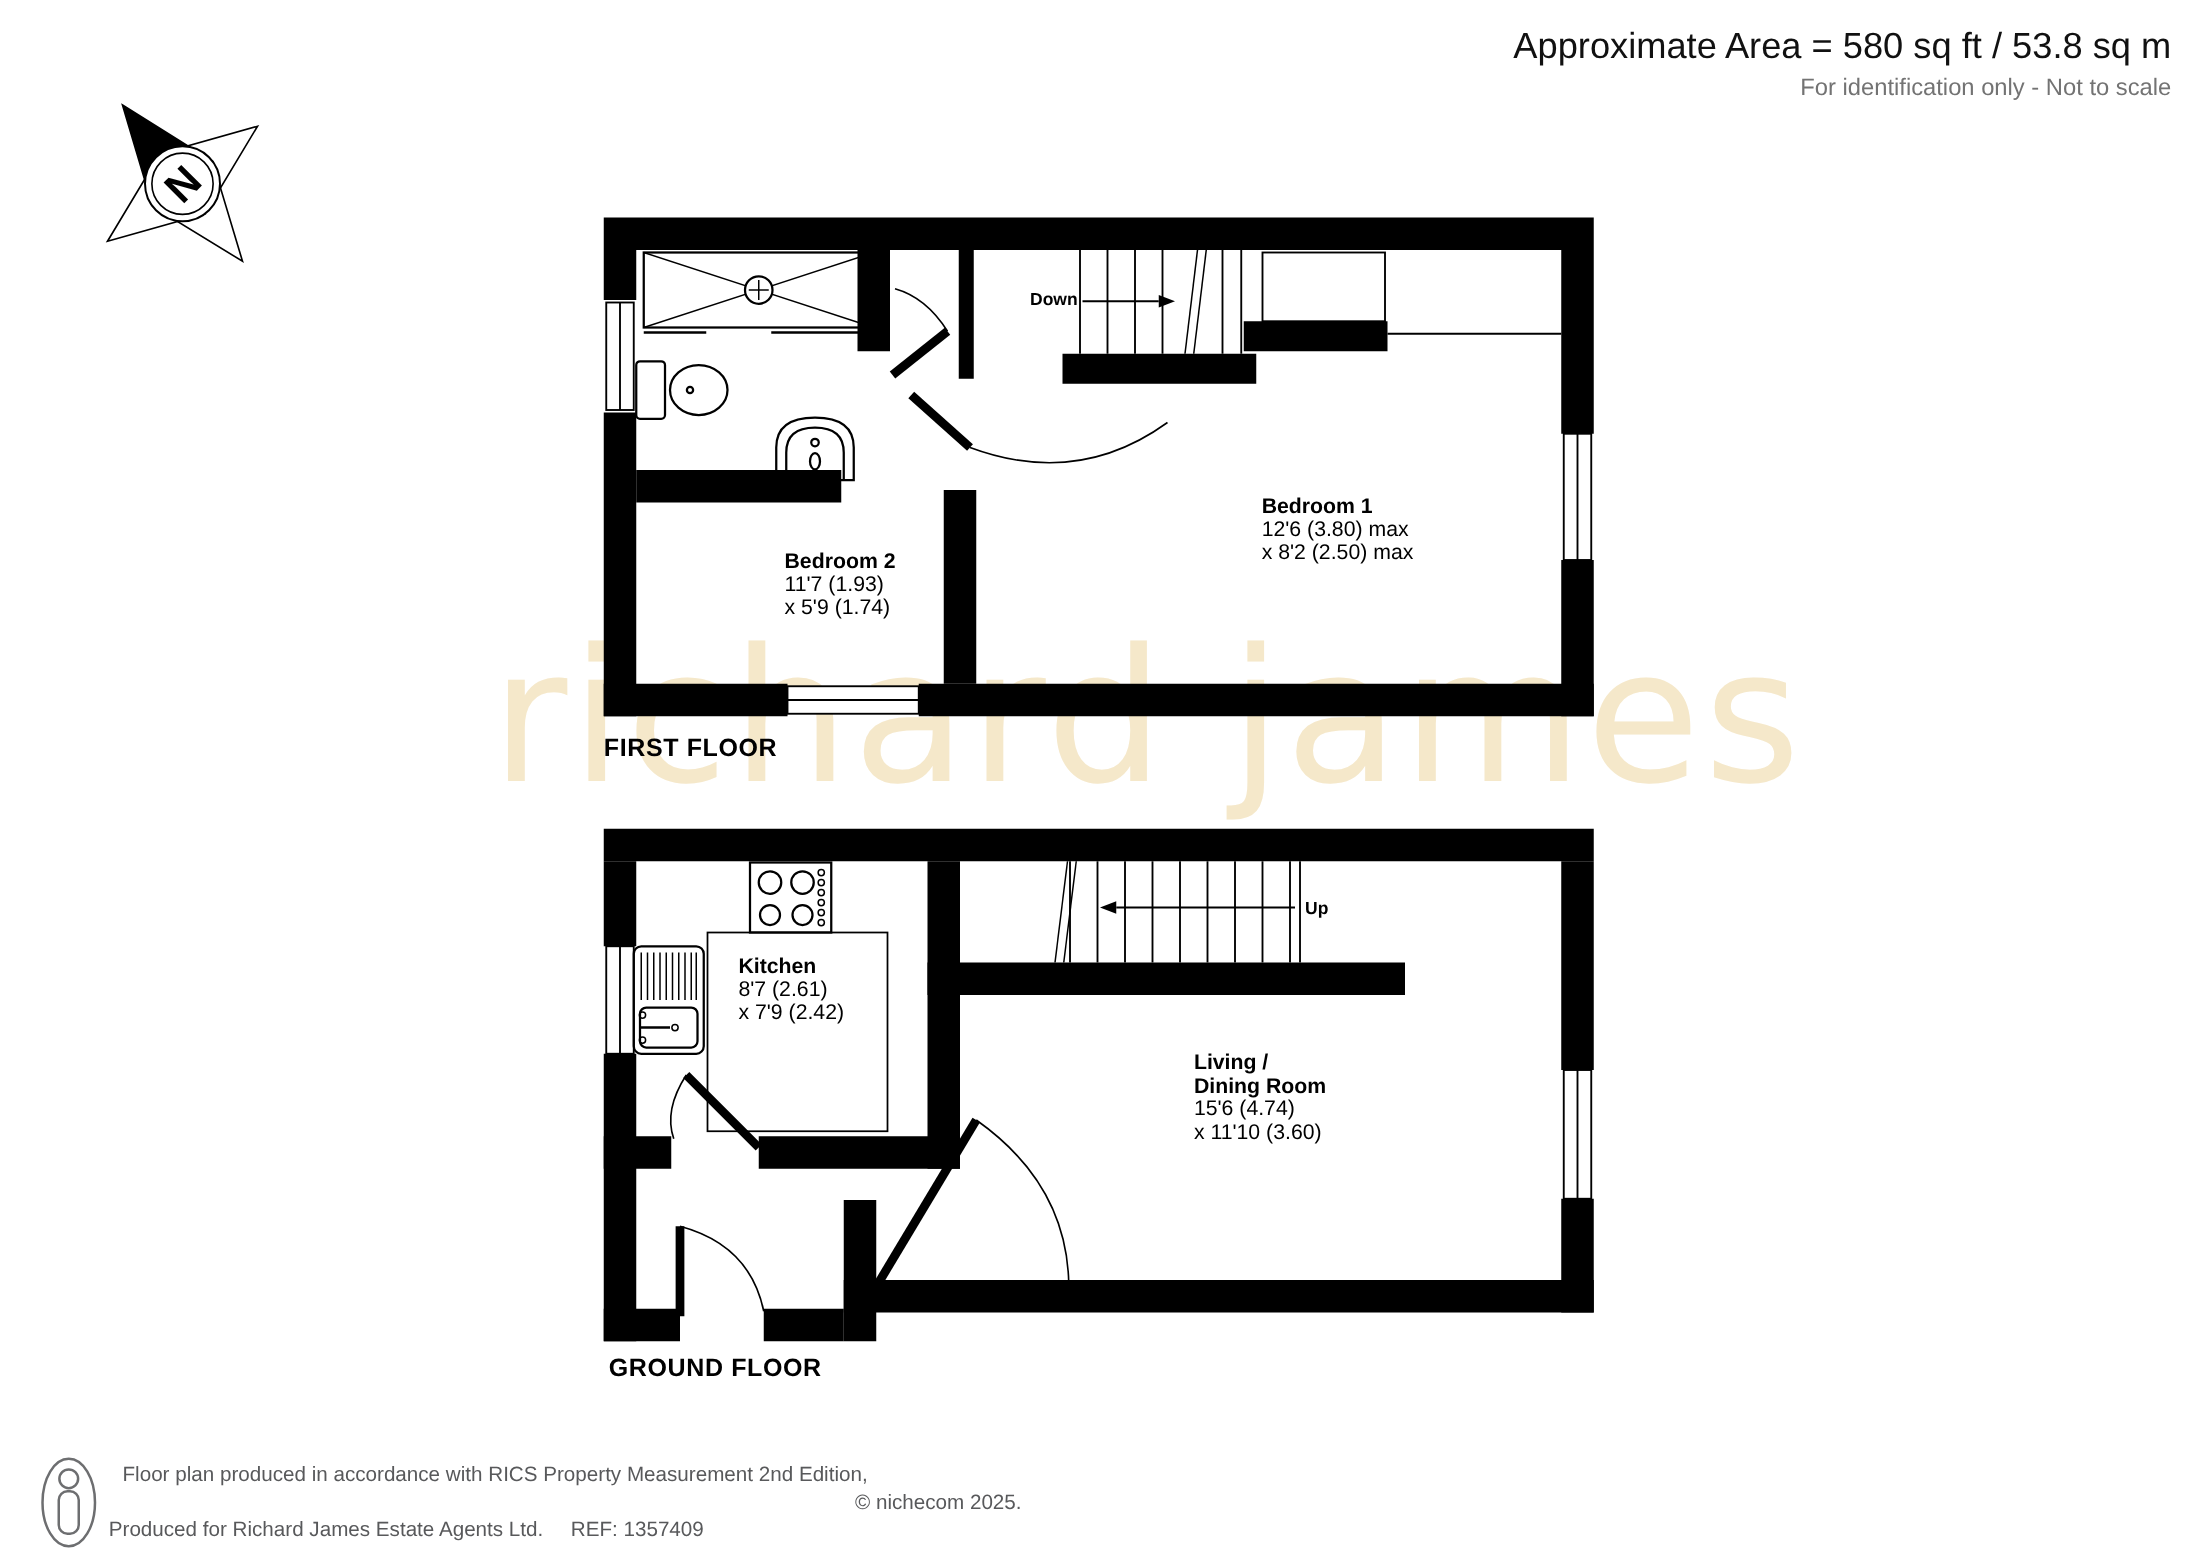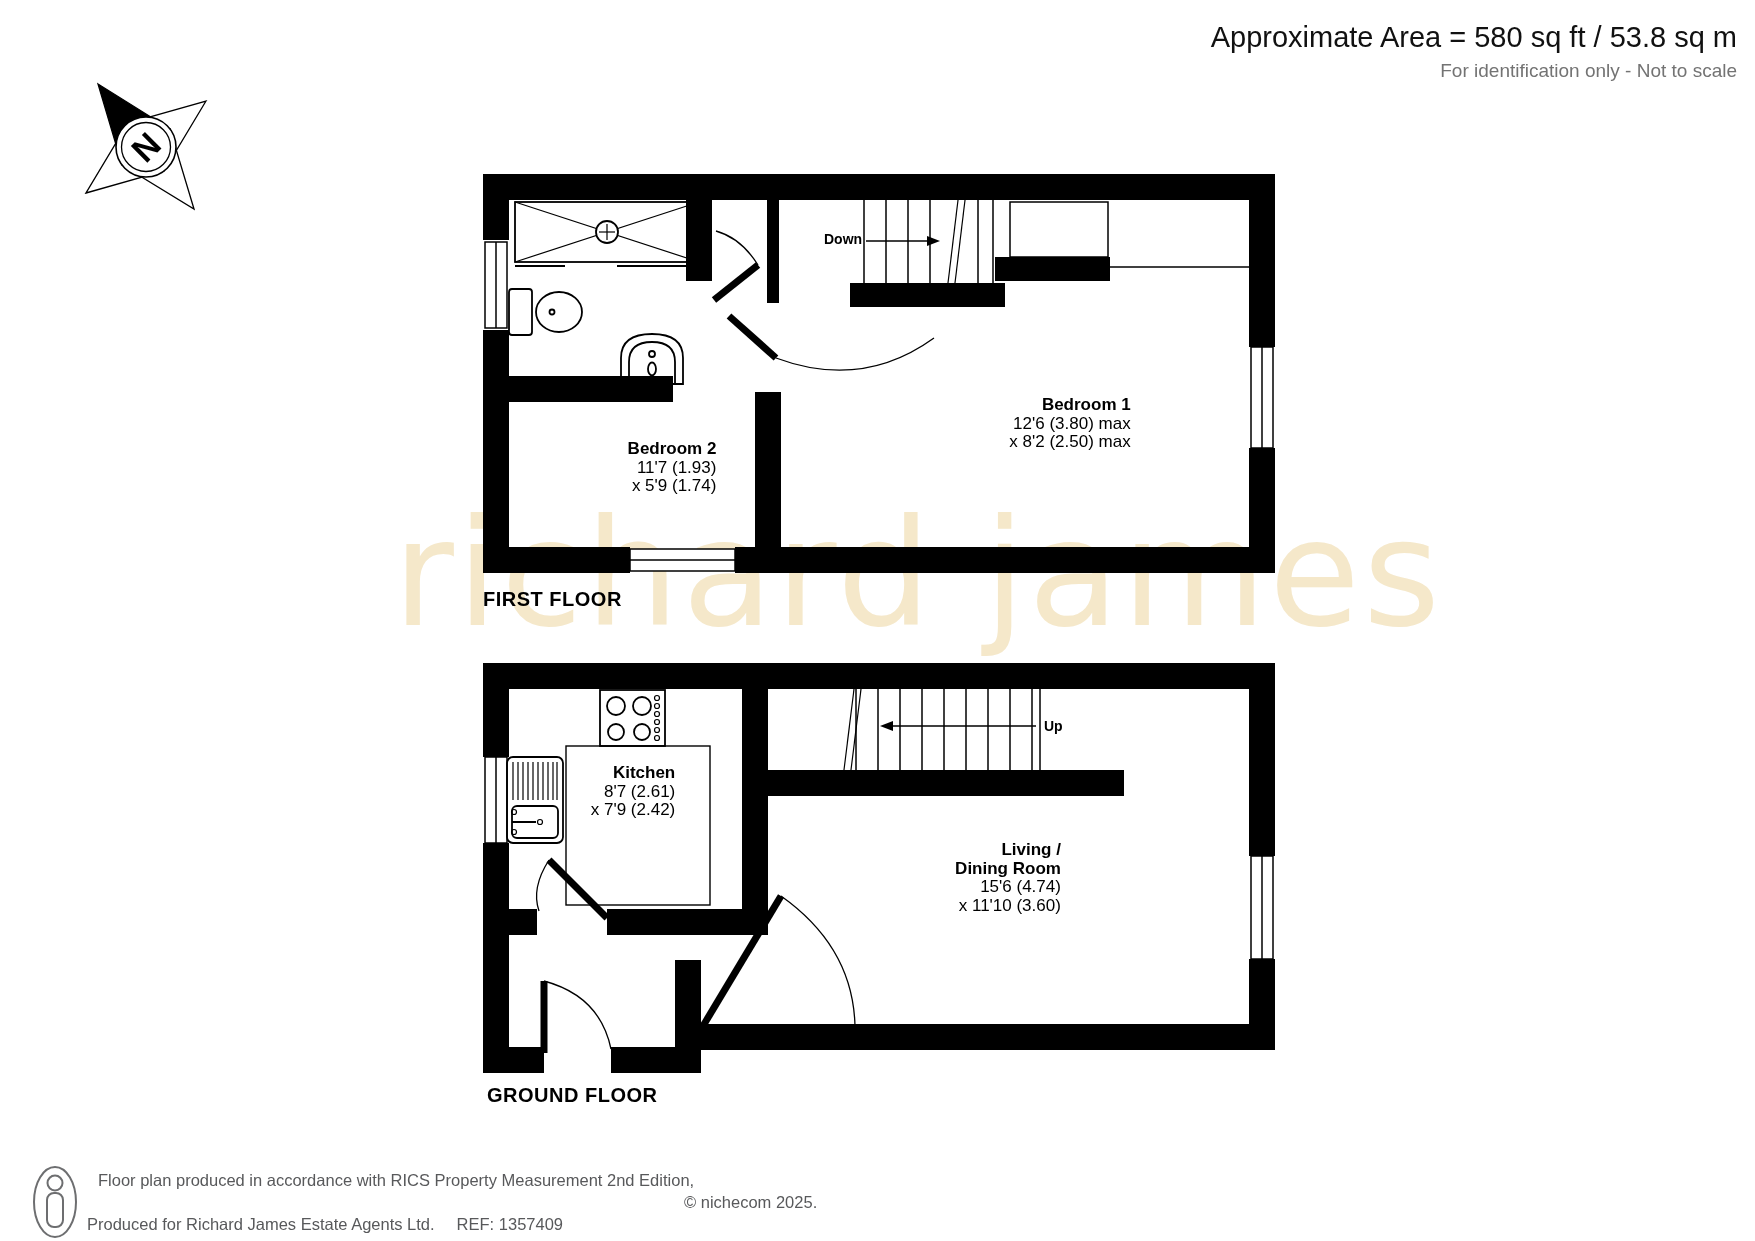--- a/index.html
+++ b/index.html
@@ -2,21 +2,21 @@
 <html><head>
 <meta charset="utf-8">
 <style>
   html,body{margin:0;padding:0;background:#ffffff;}
   #canvas{position:relative;width:1755px;height:1241px;background:#fff;overflow:hidden;
           font-family:"Liberation Sans",sans-serif;color:#000;}
   .abs{position:absolute;}
   .hdr1{font-size:29px;color:#111;}
   .hdr2{font-size:19px;color:#737373;}
   .floorlabel{font-size:20px;font-weight:bold;letter-spacing:.5px;}
-  .roomblock{text-align:right;font-size:17px;line-height:18.5px;transform:translateX(-50%);white-space:nowrap;}
+  .roomblock{text-align:left;font-size:17px;line-height:18.5px;transform:translateX(-50%);white-space:nowrap;}
   .roomname{font-weight:bold;}
   .stairlabel{font-size:14px;font-weight:bold;}
   .watermark{font-size:148px;letter-spacing:3px;color:#f5e8ca;white-space:nowrap;line-height:1;
              font-family:"DejaVu Sans",sans-serif;font-weight:400;}
   .footer-line{font-size:16.5px;color:#58595b;line-height:20px;white-space:nowrap;}
   .ref-span{margin-left:22px;}
   svg{position:absolute;left:0;top:0;}
   svg text{font-family:"Liberation Sans",sans-serif;}
 </style>
 </head>

